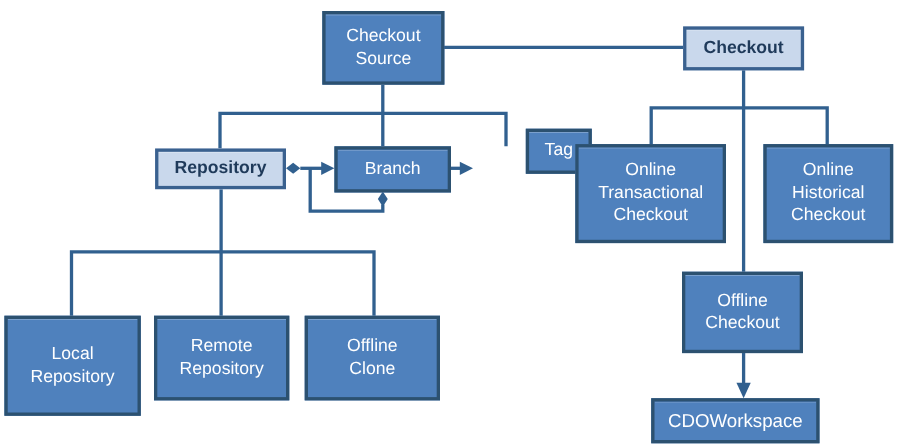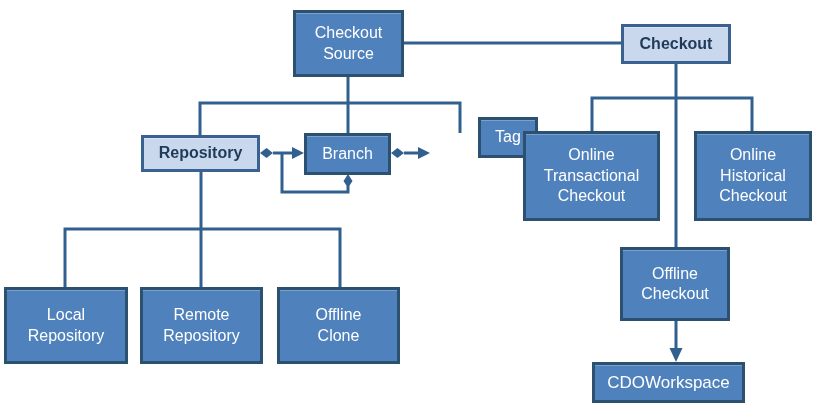--- a/index.html
+++ b/index.html
@@ -33,27 +33,27 @@
   .node.light{
     background:var(--light-fill);
     border:3px solid var(--light-border);
     color:var(--text-dark);
     font-weight:bold;
   }
   
   #n-checkout-source{left:293px;top:10px;width:111px;height:67px;}
   #n-checkout{left:621px;top:24px;width:110px;height:40px;}
   #n-repository{left:141px;top:135px;width:119px;height:37px;}
-  #n-branch{left:304px;top:133px;width:87px;height:42px;text-align:center;}
+  #n-branch{left:304px;top:133px;width:106px;height:42px;text-align:center;}
   #n-tag{left:430px;top:117px;width:60px;height:41px;margin-left:48px;}
   #n-online-transactional{left:523px;top:131px;width:137px;height:90px;}
   #n-online-historical{left:694px;top:131px;width:118px;height:90px;}
   #n-offline-checkout{left:620px;top:247px;width:110px;height:74px;}
   #n-cdoworkspace{left:592px;top:362px;width:153px;height:41px;font-size:17px;}
-  #n-local-repository{left:4px;top:287px;width:124px;height:77px;}
+  #n-local-repository{left:4px;top:287px;width:124px;height:91px;}
   #n-remote-repository{left:140px;top:287px;width:123px;height:77px;text-align:center;}
   #n-offline-clone{left:277px;top:287px;width:123px;height:77px;}
 </style>
 </head>
 <body>
 
 <div class="canvas">
 
   <svg class="connectors" viewBox="0 0 819 407" xmlns="http://www.w3.org/2000/svg">
 

